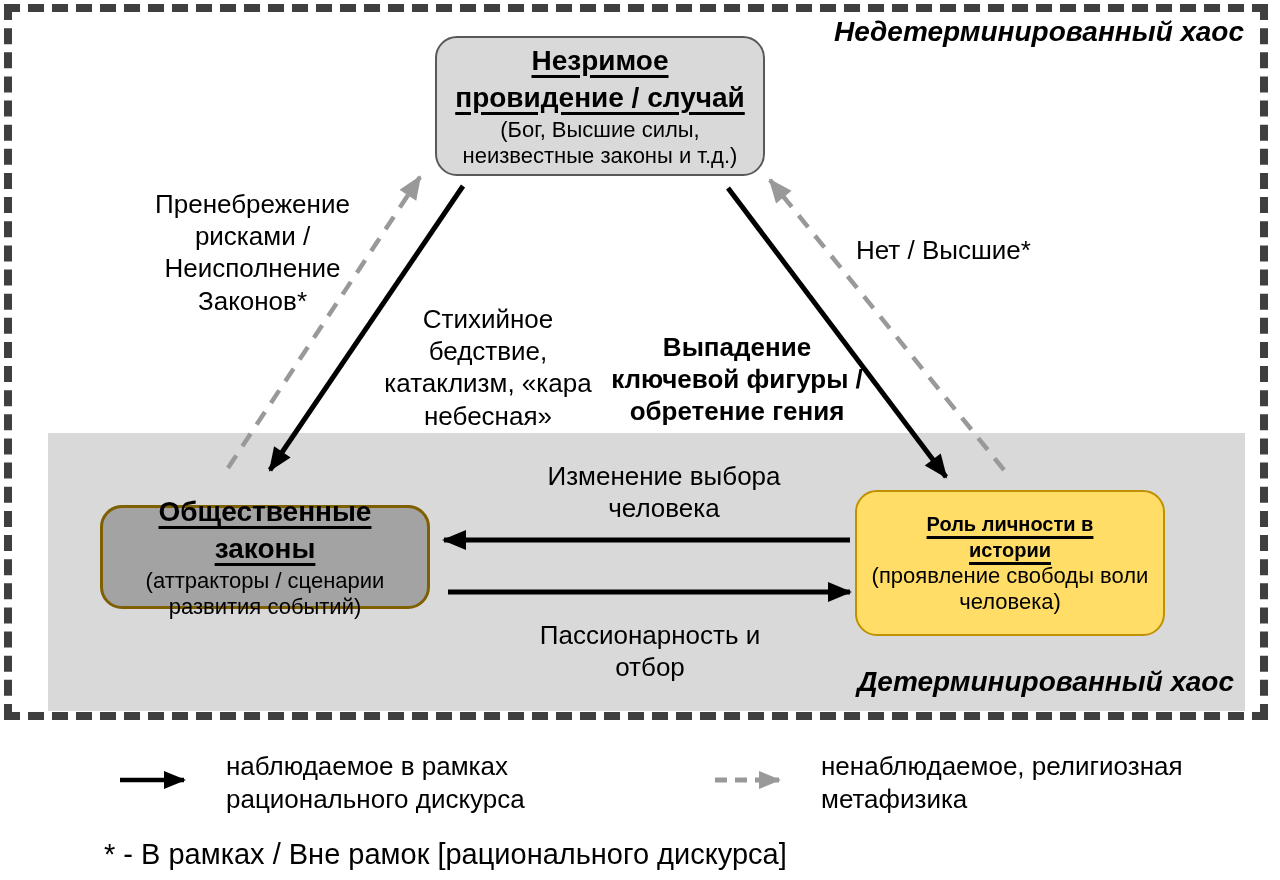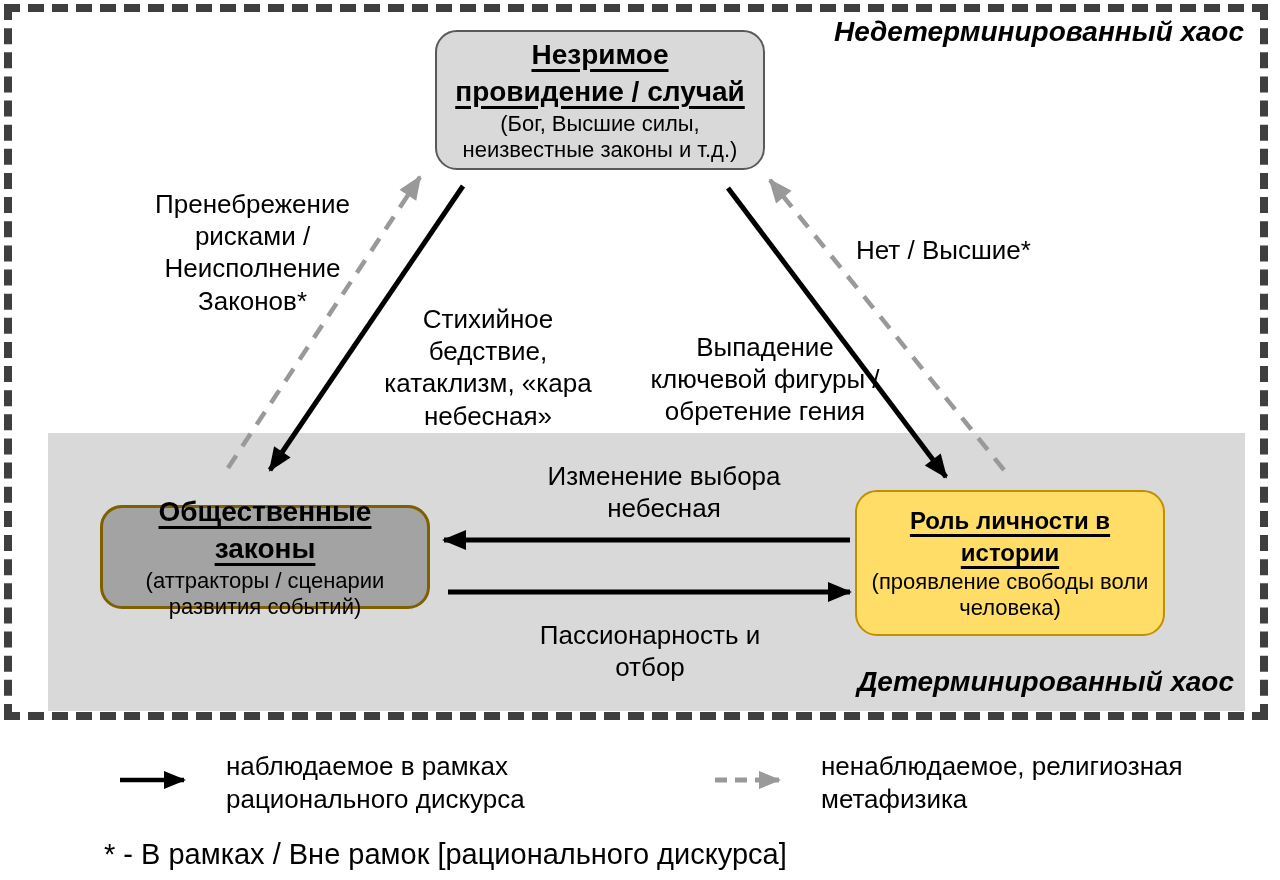--- a/index.html
+++ b/index.html
@@ -19,45 +19,45 @@
     position:absolute;box-sizing:border-box;border-radius:22px;
     display:flex;flex-direction:column;align-items:center;justify-content:center;
     text-align:center;padding:6px 10px;
   }
   .node .title{
     font-weight:bold;text-decoration:underline;text-decoration-thickness:2.5px;
     text-underline-offset:5px;white-space:pre-line;line-height:1.32;
   }
   .node .subtitle{white-space:pre-line;line-height:1.18;}
   .node-providence{
-    left:435px;top:30px;width:330px;height:140px;
+    left:435px;top:36px;width:330px;height:140px;
     background:#d9d9d9;border:2.5px solid #595959;
   }
   .node-providence .title{font-size:28px;}
   .node-providence .subtitle{font-size:22px;}
   .node-social{
     left:100px;top:505px;width:330px;height:104px;
     background:#a3a3a3;border:3px solid #7f6000;
   }
   .node-social .title{font-size:28px;}
   .node-social .subtitle{font-size:22px;}
   .node-personality{
     left:855px;top:490px;width:310px;height:146px;
     background:#ffdd66;border:2.5px solid #bf9000;
   }
-  .node-personality .title{font-size:24px;}
+  .node-personality .title{font-size:20px;}
   .node-personality .subtitle{font-size:22px;}
   .edge-label{
     position:absolute;text-align:center;white-space:pre-line;
     font-size:26px;line-height:1.24;color:#000000;
   }
   .lbl-neglect{left:140px;top:188px;width:225px;}
   .lbl-noprayer{left:856px;top:234px;width:230px;text-align:left;white-space:nowrap;}
   .lbl-disaster{left:373px;top:303px;width:230px;}
-  .lbl-keyfigure{left:620px;top:331px;width:290px;}
+  .lbl-keyfigure{left:592px;top:331px;width:290px;font-weight:bold;}
   .lbl-scenario{left:524px;top:460px;width:280px;}
   .lbl-passion{left:510px;top:619px;width:280px;}
   .chaos-label{
     position:absolute;font-weight:bold;font-style:italic;font-size:28px;white-space:nowrap;
   }
   .chaos-nondet{right:36px;top:16px;}
   .chaos-det{right:46px;top:666px;}
   .arrows{position:absolute;left:0;top:0;width:1280px;height:880px;pointer-events:none;}
   .legend{position:absolute;left:0;top:742px;width:1280px;}
   .legend-item{position:absolute;display:flex;align-items:flex-start;}
@@ -126,21 +126,21 @@
 Законов*</div>
   <div class="edge-label lbl-noprayer">Нет / Высшие*</div>
   <div class="edge-label lbl-disaster">Стихийное
 бедствие,
 катаклизм, «кара
 небесная»</div>
   <div class="edge-label lbl-keyfigure">Выпадение
 ключевой фигуры /
 обретение гения</div>
   <div class="edge-label lbl-scenario">Изменение выбора
-небесная</div>
+человека</div>
   <div class="edge-label lbl-passion">Пассионарность и
 отбор</div>
 
   <div class="legend">
     <div class="legend-item legend-observable">
       <svg class="sample" width="92" height="26" viewBox="0 0 92 26">
         <defs>
           <marker id="legHeadBlack" markerUnits="userSpaceOnUse" markerWidth="28" markerHeight="24" refX="22" refY="12" orient="auto">
             <path d="M2,3 L24,12 L2,21 Z" fill="#000000"></path>
           </marker>

